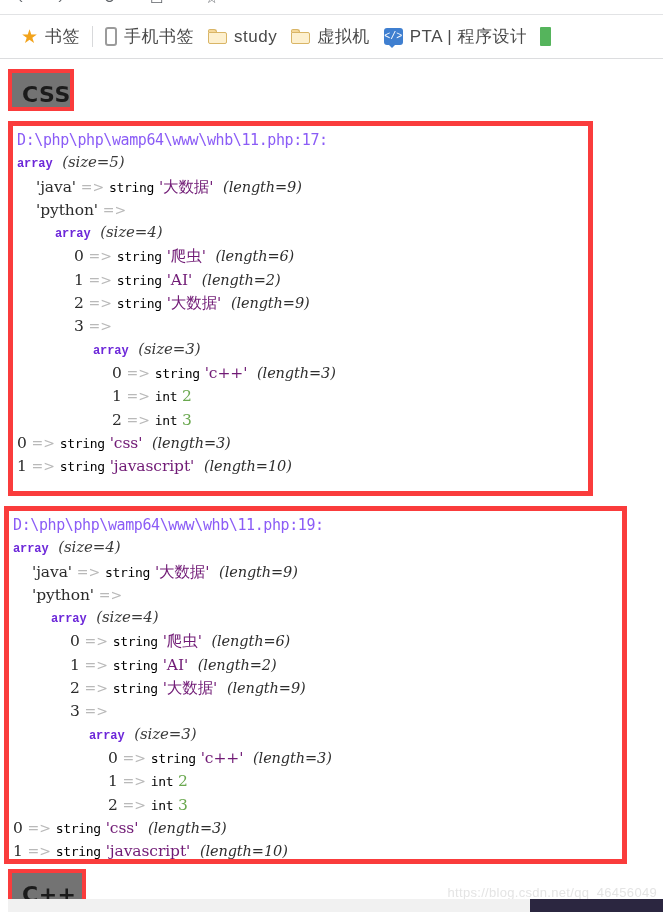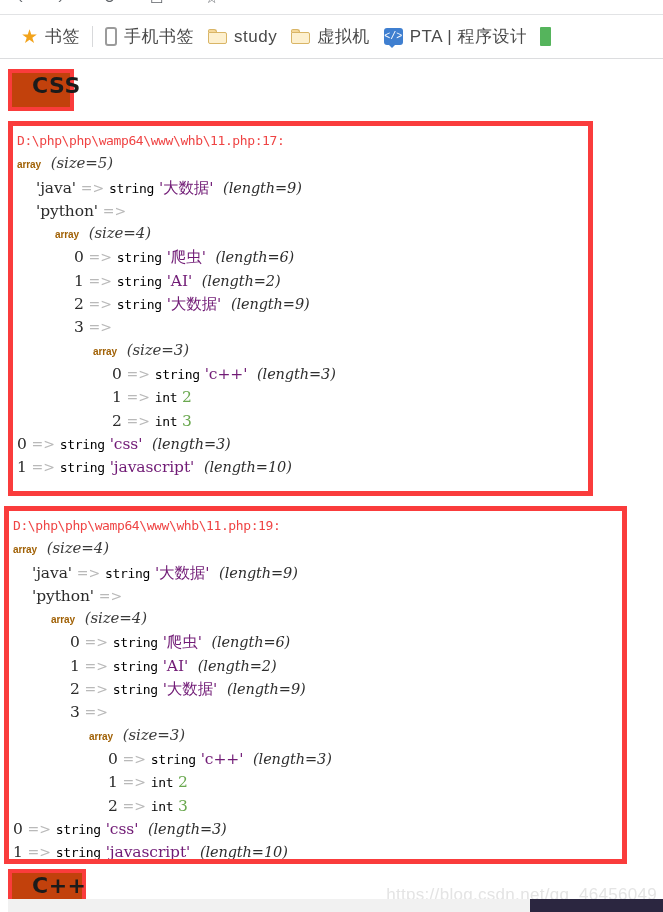--- a/index.html
+++ b/index.html
@@ -161,25 +161,25 @@
     left: 0; top: 59px;
     width: 663px;
     height: 840px;
     background: #ffffff;
     overflow: hidden;
   }
 
   .tag-box {
     position: absolute;
     border: 4px solid #fa3c3c;
-    background: #c2410c;
+    background: #737373;
     box-sizing: border-box;
     display: flex;
-    align-items: flex-start;
-    padding-left: 20px;
+    align-items: flex-end;
+    padding-left: 10px;
   }
   .tag-box .tag-text {
     font-size: 22px;
     font-weight: bold;
     color: #1b1b1b;
     font-family: "DejaVu Sans", sans-serif;
     letter-spacing: .5px;
   }
   #tag-css  { left: 8px; top: 10px;  width: 66px; height: 42px; }
   #tag-cpp  { left: 8px; top: 810px; width: 78px; height: 42px; }
@@ -198,29 +198,29 @@
   .dump-line {
     font-family: "DejaVu Serif", serif;
     font-size: 15.5px;
     line-height: 22.3px;
     color: #222222;
     white-space: pre;
     letter-spacing: -0.1px;
   }
   .seg-path {
     font-family: "DejaVu Sans Mono", monospace;
-    font-size: 13px;
-    color: #ef4444;
+    font-size: 15px;
+    color: #8b5cf6;
     letter-spacing: -0.4px;
   }
   .seg-array {
-    font-family: Liberation Sans, sans-serif;
+    font-family: Liberation Mono, monospace;
     font-weight: bold;
-    font-size: 10px;
-    color: #a16207;
+    font-size: 12px;
+    color: #6d28d9;
   }
   .seg-size {
     font-family: "DejaVu Serif", serif;
     font-style: italic;
     font-size: 15px;
     color: #3b3b3b;
   }
   .seg-key {
     font-family: "DejaVu Serif", serif;
     font-size: 15.5px;
@@ -251,21 +251,21 @@
     font-family: "DejaVu Serif", serif;
     font-style: italic;
     font-size: 14.5px;
     color: #2e2e2e;
   }
 
   #watermark {
     position: absolute;
     right: 6px;
     top: 826px;
-    font-size: 17px;
+    font-size: 13px;
     color: #e4e4e4;
     font-family: "Liberation Sans", sans-serif;
     letter-spacing: .3px;
   }
 
   
   #h-scrollbar-track {
     position: absolute;
     left: 0; top: 899px;
     width: 663px;

